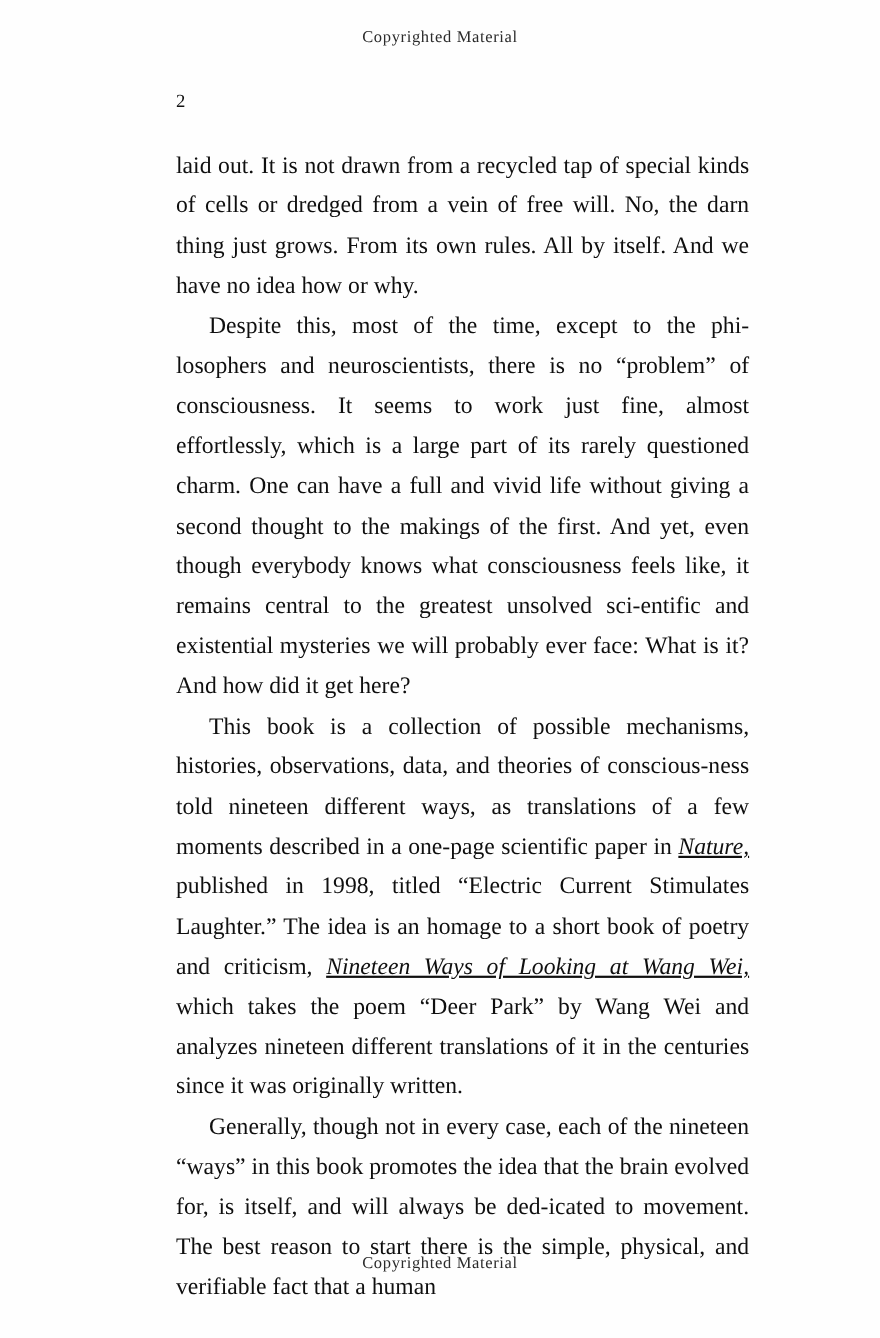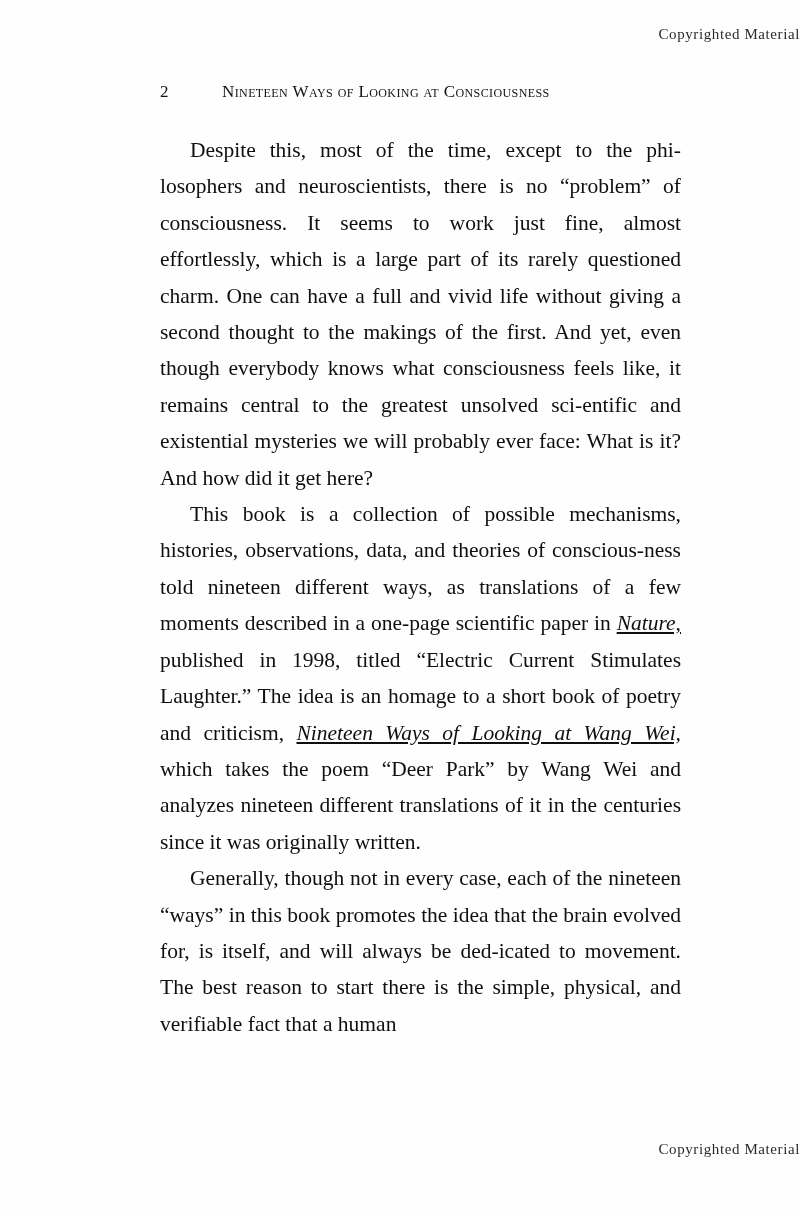--- a/index.html
+++ b/index.html
@@ -17,21 +17,21 @@
   }
   .page {
     position: absolute;
     inset: 0;
     background: #fefefe;
   }
   .watermark {
     position: absolute;
     left: 0;
     right: 0;
-    text-align: right;
+    text-align: center;
     font-family: "Liberation Serif", serif;
     font-size: 15px;
     letter-spacing: 0.6px;
     color: #2b2b2b;
   }
   .watermark.top { top: 26px; }
   .watermark.bottom { bottom: 58px; }
 
   .running-head {
     position: absolute;
@@ -79,24 +79,24 @@
 </style>
 </head>
 <body>
 
 <div class="page">
 
   <div class="watermark top">Copyrighted Material</div>
 
   <div class="running-head">
     <span class="folio">2</span>
-    <span class="head-title">Nineteen Ways of Looking at Consciousness</span>
   </div>
 
   <div class="body-col">
+      <p class="para">laid out. It is not drawn from a recycled tap of special kinds of cells or dredged from a vein of free will. No, the darn thing just grows. From its own rules. All by itself. And we have no idea how or why.</p>
       <p class="para indent">Despite this, most of the time, except to the phi-losophers and neuroscientists, there is no “problem” of consciousness. It seems to work just fine, almost effortlessly, which is a large part of its rarely questioned charm. One can have a full and vivid life without giving a second thought to the makings of the first. And yet, even though everybody knows what consciousness feels like, it remains central to the greatest unsolved sci-entific and existential mysteries we will probably ever face: What is it? And how did it get here?</p>
       <p class="para indent">This book is a collection of possible mechanisms, histories, observations, data, and theories of conscious-ness told nineteen different ways, as translations of a few moments described in a one-page scientific paper in <em>Nature,</em> published in 1998, titled “Electric Current Stimulates Laughter.” The idea is an homage to a short book of poetry and criticism, <em>Nineteen Ways of Looking at Wang Wei,</em> which takes the poem “Deer Park” by Wang Wei and analyzes nineteen different translations of it in the centuries since it was originally written.</p>
       <p class="para indent">Generally, though not in every case, each of the nineteen “ways” in this book promotes the idea that the brain evolved for, is itself, and will always be ded-icated to movement. The best reason to start there is the simple, physical, and verifiable fact that a human</p>
     </div>
 
   <div class="watermark bottom">Copyrighted Material</div>
 
 </div>
 
 </body></html>

